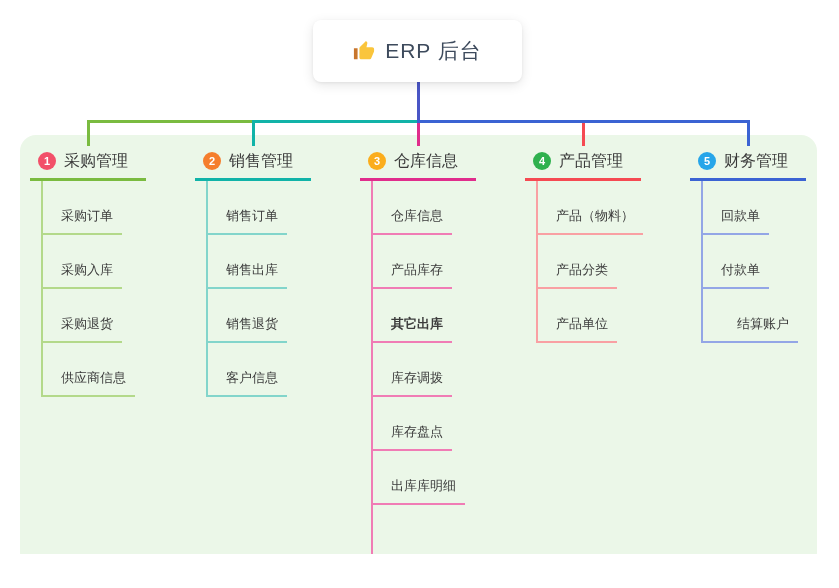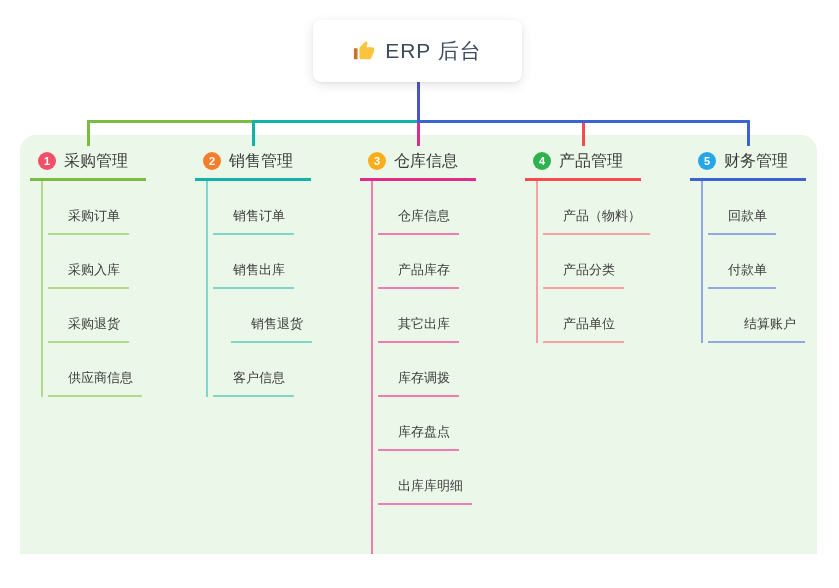--- a/index.html
+++ b/index.html
@@ -27,21 +27,21 @@
   }
   .badge{
     width:18px;height:18px;border-radius:50%;flex:0 0 18px;
     color:#fff;font-size:11px;font-weight:bold;line-height:18px;text-align:center;
   }
   .branch-title-label{font-size:16px;color:#3B3B3B;white-space:nowrap;}
   .children{position:relative;}
   .child-vline{position:absolute;left:11px;top:0;width:2px;}
   .child-item{position:relative;height:54px;}
   .child-label{
-    position:absolute;left:18px;bottom:0;
+    position:absolute;left:11px;bottom:0;
     padding:0 9px 8px 20px;border-bottom:2px solid;
     font-size:13px;color:#3C3C3C;white-space:nowrap;
   }
   .thumb-icon{width:22px;height:22px;display:block;}
 </style>
 </head>
 <body>
 
 <div class="canvas">
   <div class="panel"></div>
@@ -94,42 +94,42 @@
         </div>
         <div class="children">
           <div class="child-vline" style="height: 216px; background: rgb(130, 213, 203);"></div>
           <div class="child-item">
             <span class="child-label" style="border-bottom-color: rgb(130, 213, 203);">销售订单</span>
           </div>
           <div class="child-item">
             <span class="child-label" style="border-bottom-color: rgb(130, 213, 203);">销售出库</span>
           </div>
           <div class="child-item">
-            <span class="child-label" style="border-bottom-color: rgb(130, 213, 203); margin-left: 18px;">销售退货</span>
+            <span class="child-label" style="border-bottom-color: rgb(130, 213, 203);">销售退货</span>
           </div>
           <div class="child-item">
             <span class="child-label" style="border-bottom-color: rgb(130, 213, 203);">客户信息</span>
           </div>
         </div>
       </div>
       <div class="branch" style="left: 360px; top: 146px;">
         <div class="branch-title" style="border-bottom-color: rgb(224, 45, 140);">
           <span class="badge" style="background: rgb(251, 173, 28);">3</span>
           <span class="branch-title-label">仓库信息</span>
         </div>
         <div class="children">
           <div class="child-vline" style="height: 378px; background: rgb(240, 124, 181);"></div>
           <div class="child-item">
             <span class="child-label" style="border-bottom-color: rgb(240, 124, 181);">仓库信息</span>
           </div>
           <div class="child-item">
             <span class="child-label" style="border-bottom-color: rgb(240, 124, 181);">产品库存</span>
           </div>
           <div class="child-item">
-            <span class="child-label" style="border-bottom-color: rgb(240, 124, 181);">其它出库</span>
+            <span class="child-label" style="border-bottom-color: rgb(240, 124, 181); font-weight: bold;">其它出库</span>
           </div>
           <div class="child-item">
             <span class="child-label" style="border-bottom-color: rgb(240, 124, 181); margin-top: 27px;">库存调拨</span>
           </div>
           <div class="child-item">
             <span class="child-label" style="border-bottom-color: rgb(240, 124, 181);">库存盘点</span>
           </div>
           <div class="child-item">
             <span class="child-label" style="border-bottom-color: rgb(240, 124, 181);">出库库明细</span>
           </div>

